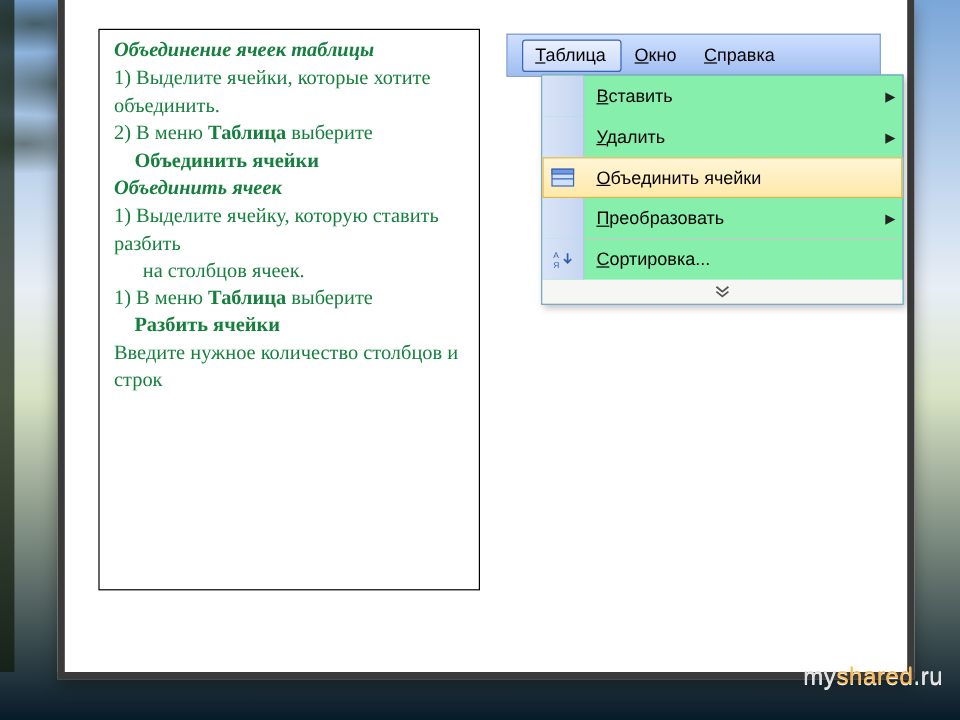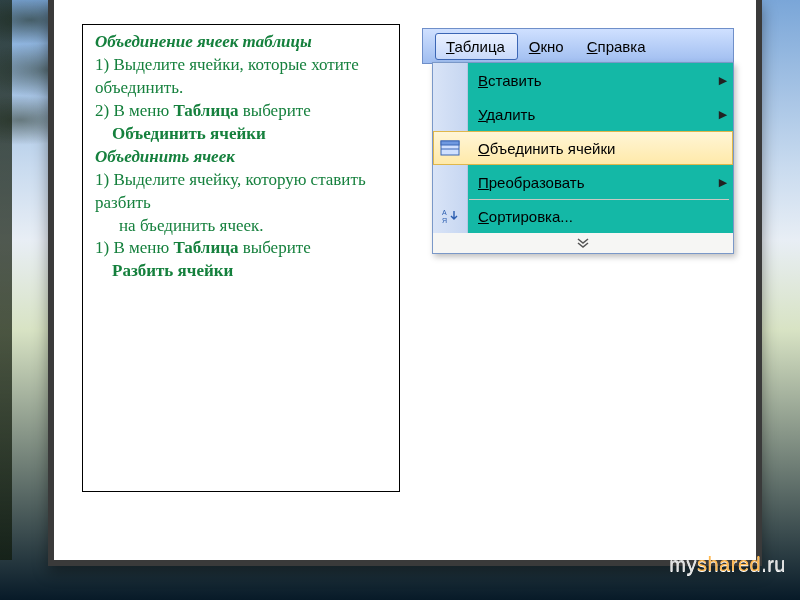--- a/index.html
+++ b/index.html
@@ -75,23 +75,23 @@
   .menubar .mitem.active {
     background: linear-gradient(#eaf1ff, #c8d9fa);
     border: 1px solid #3b66b5;
     border-radius: 3px;
     margin-left: 4px;
   }
   .menubar .mitem span.u { text-decoration: underline; }
 
   .dropdown {
     position: absolute;
-    left: 360px; top: 44px;
+    left: 379px; top: 44px;
     width: 300px;
-    background: #14b8a6;
+    background: #86efac;
     border: 1px solid #7a98c8;
     box-shadow: 2px 3px 6px rgba(0,0,0,.25);
     font-family: Tahoma, Arial, sans-serif;
     font-size: 15px;
   }
   .dropdown .row {
     display: flex;
     align-items: center;
     height: 34px;
     position: relative;
@@ -156,22 +156,23 @@
 <div class="bg">
   <div class="frame">
     <div class="content">
 
       <div class="textbox">
         <div class="h">Объединение ячеек таблицы</div>
         <div>1) <span>Выделите ячейки, которые хотите объединить.</span></div>
         <div>2) <span>В меню </span><span class="b">Таблица</span><span> выберите </span><br>&nbsp;&nbsp;&nbsp;&nbsp;<span class="b">Объединить ячейки</span></div>
         <div class="h">Объединить ячеек</div>
         <div>1) <span>Выделите ячейку, которую ставить разбить</span></div>
-        <div class="indent">на бъединить ячеек.</div>
+        <div class="indent">на столбцов ячеек.</div>
         <div>1) <span>В меню </span><span class="b">Таблица</span><span> выберите </span><br>&nbsp;&nbsp;&nbsp;&nbsp;<span class="b">Разбить ячейки</span></div>
+        <div>Введите нужное количество столбцов и строк</div>
       </div>
 
       <div class="menubar">
         <div class="spacer"></div>
         <div class="mitem active"><span class="u">Т</span>аблица</div>
           <div class="mitem"><span class="u">О</span>кно</div>
           <div class="mitem"><span class="u">С</span>правка</div>
       </div>
 
       <div class="dropdown" id="dd">

